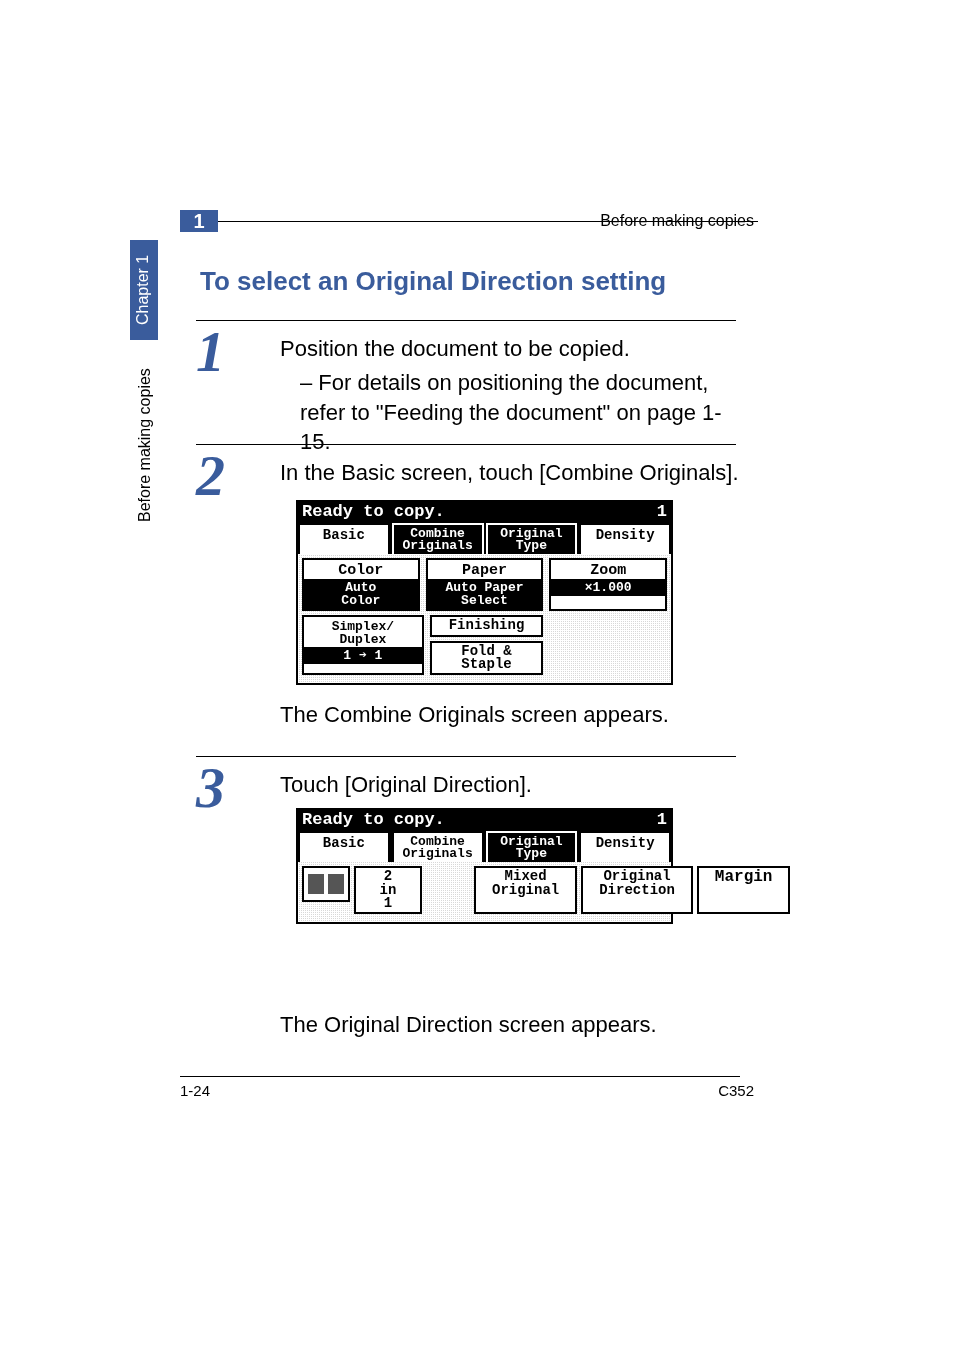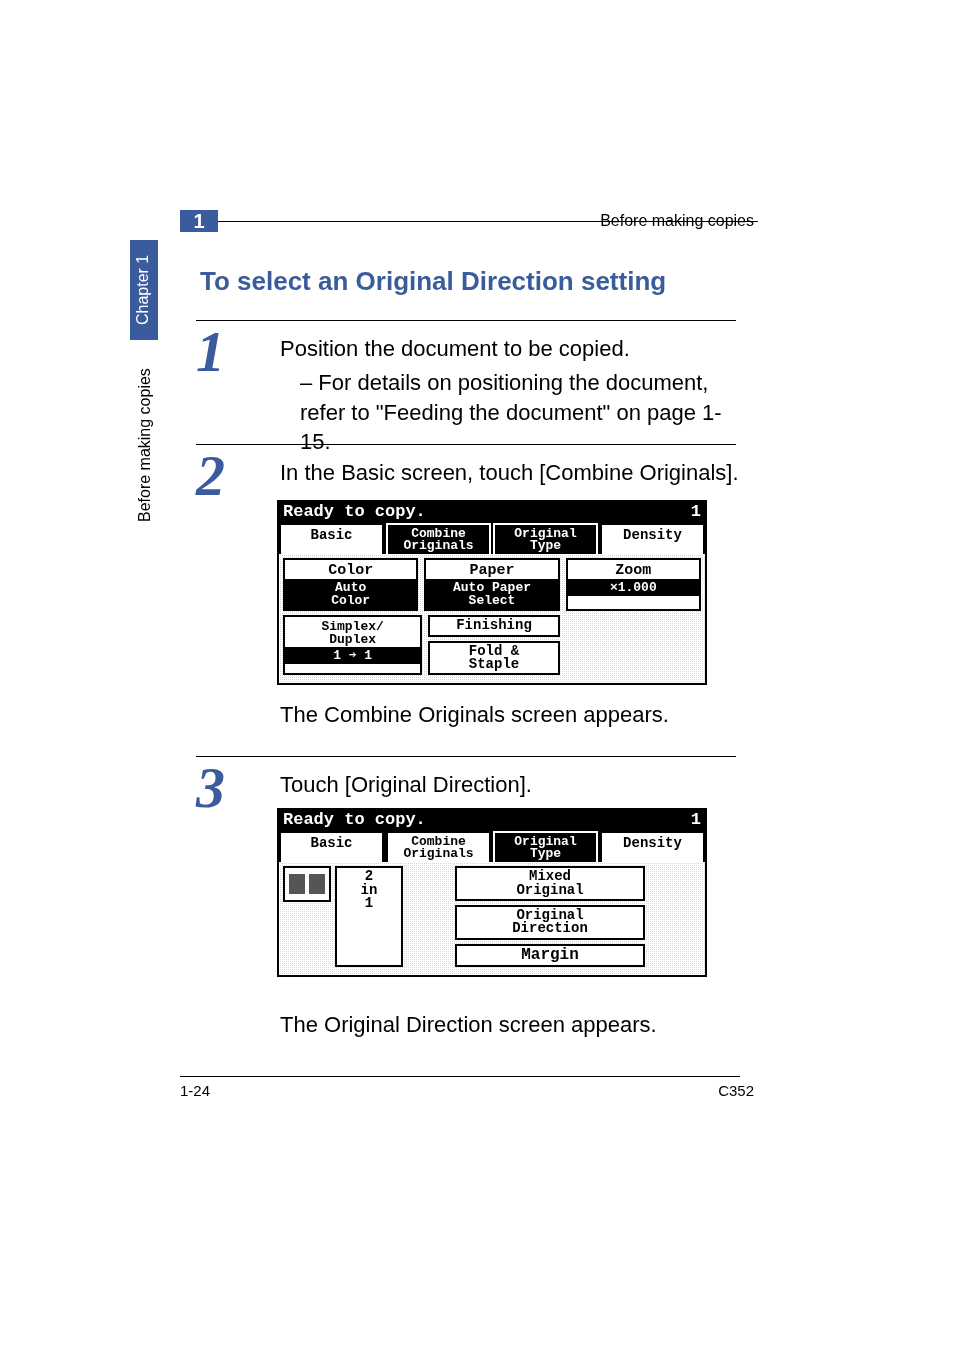--- a/index.html
+++ b/index.html
@@ -101,22 +101,22 @@
     .step-sub {
       position: absolute;
       left: 300px;
       font-size: 22px;
       width: 440px;
       line-height: 1.35;
     }
     
     .lcd {
       position: absolute;
-      left: 277px;
-      width: 430px;
+      left: 296px;
+      width: 377px;
       background: #14b8a6;
     }
     .lcd-header {
       background: #000;
       color: #fff;
       font-family: 'Courier New', monospace;
       font-weight: bold;
       font-size: 17px;
       padding: 2px 6px;
       display: flex;
@@ -288,21 +288,21 @@
   <div class="lcd-body">
     <div class="lcd-row" style="align-items:stretch;">
       <div style="flex:0 0 120px; display:flex; flex-direction:row; gap:4px;">
         <div class="icon-box" style="height:36px;">
           <span class="page-sq"></span>
           <span class="page-sq"></span>
         </div>
         <div class="cell-btn">2 in 1</div>
       </div>
       <div style="flex:0 0 40px"></div>
-      <div style="flex:1; display:flex; flex-direction:column; gap:4px;">
+      <div style="flex:1; display:flex; flex-direction:row; gap:4px;">
         <div class="cell-btn">Mixed<br>Original</div>
         <div class="cell-btn">Original<br>Direction</div>
         <div class="cell-btn" style="font-size:16px;">Margin</div>
       </div>
       <div style="flex:0 0 50px"></div>
     </div>
   </div>
 </div>
 
 <div class="step-text" style="top:1010px">The Original Direction screen appears.</div>

